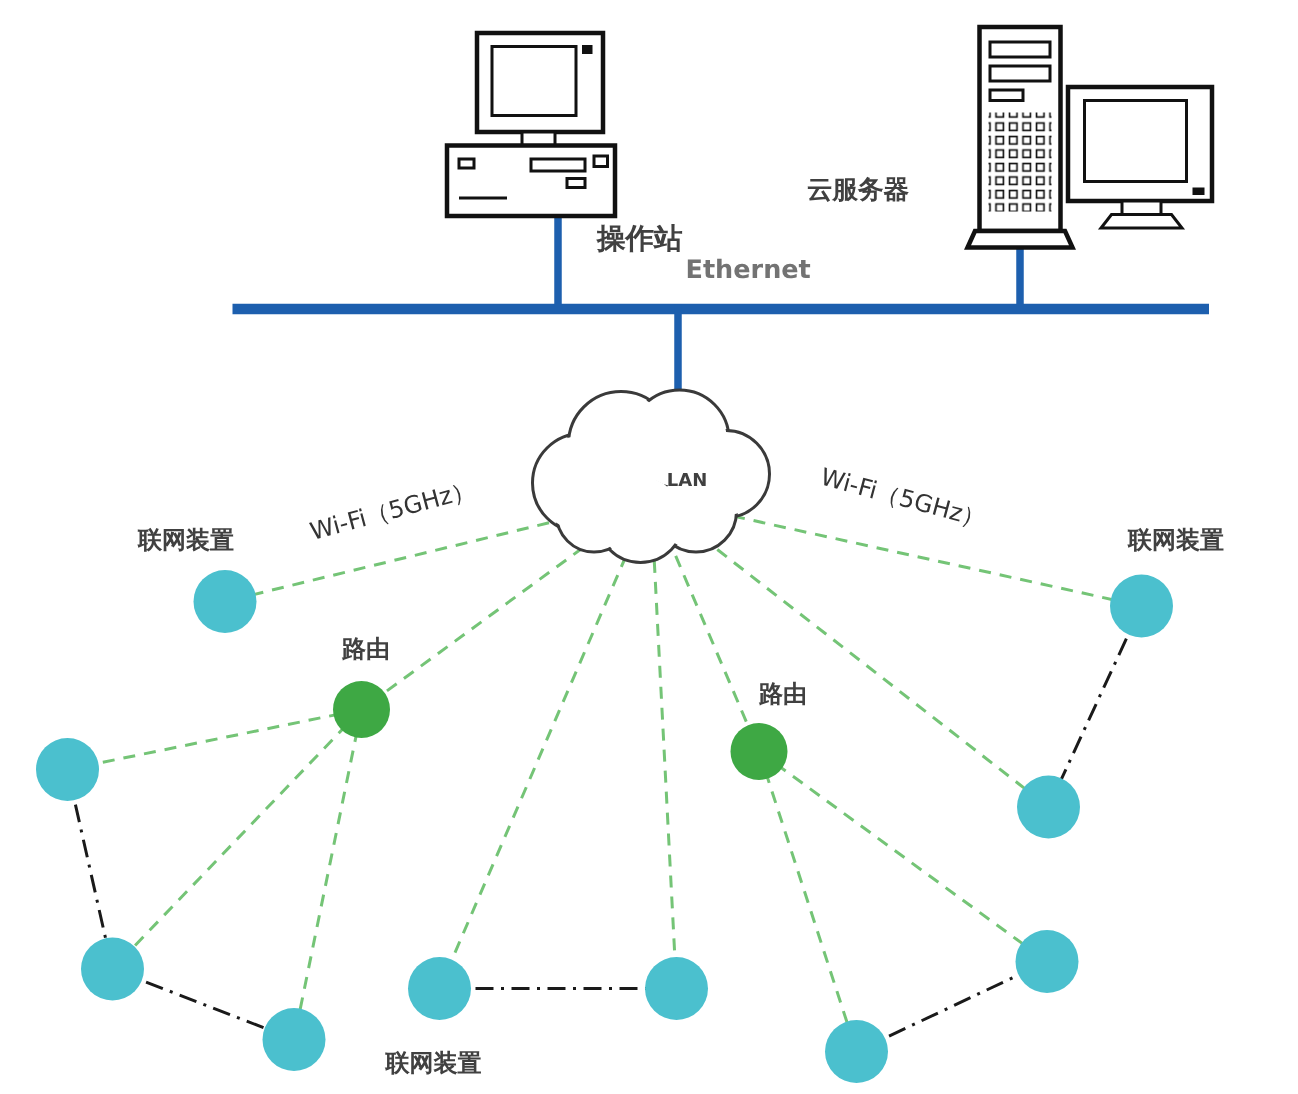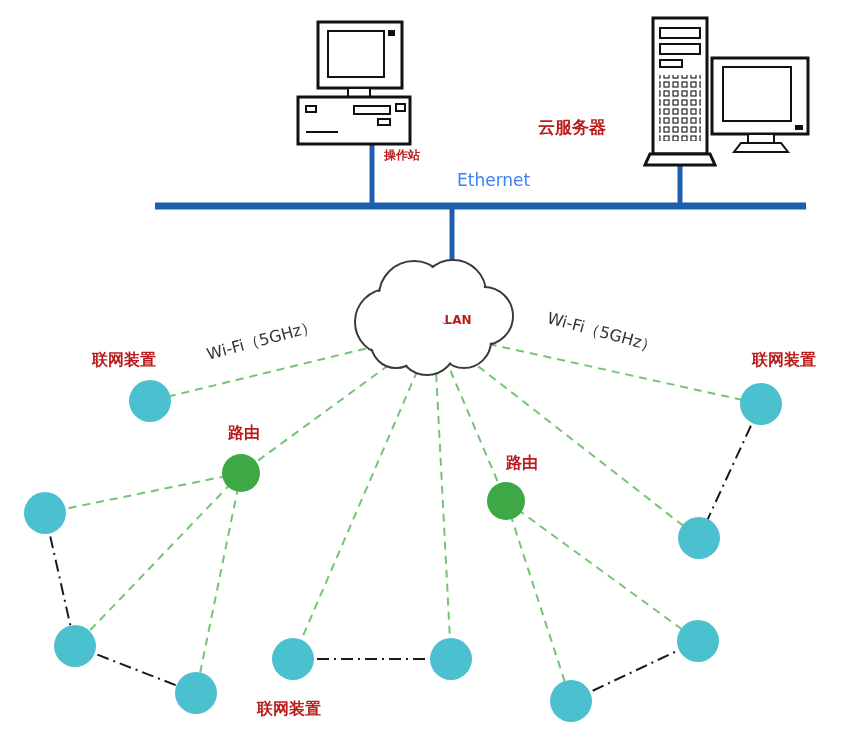--- a/index.html
+++ b/index.html
@@ -19,24 +19,24 @@
   .wd{stroke:var(--wired);stroke-width:2;stroke-dasharray:12 5 2 5;fill:none}
   .device{fill:var(--node);stroke:none}
   .router{fill:var(--router);stroke:none}
   .cloud-stroke{fill:#fff;stroke:#3a3a3a;stroke-width:2}
   .cloud-fill{fill:#fff;stroke:none}
   .ic3{fill:#fff;stroke:#111;stroke-width:3}
   .ic2{fill:#fff;stroke:#111;stroke-width:2}
   .icf{fill:#111;stroke:none}
 
   
-  .lbl{position:absolute;font-size:16px;font-weight:bold;white-space:nowrap;line-height:1.15;color:#b91c1c}
-  #lbl-operator{left:384px;top:149px;font-size:12px}
+  .lbl{position:absolute;font-size:16px;font-weight:bold;white-space:nowrap;line-height:1.15;color:#404040}
+  #lbl-operator{left:398px;top:149px;font-size:19px}
   #lbl-server{left:538px;top:118px;font-size:17px}
-  #lbl-ethernet{left:457px;top:171px;font-size:17px;font-weight:normal;color:#3b82f6}
+  #lbl-ethernet{left:457px;top:171px;font-size:17px;font-weight:bold;color:#737373}
   #lbl-lan{left:458px;top:321px;font-size:12px;transform:translate(-50%,-50%)}
   #lbl-node-device{left:92px;top:351px}
   #lbl-router-left{left:228px;top:424px}
   #lbl-router-right{left:506px;top:454px}
   #lbl-networked-top{left:752px;top:351px}
   #lbl-networked-bottom{left:257px;top:700px}
   .wifi-lbl{position:absolute;font-size:16px;font-weight:normal;white-space:nowrap;color:#333}
   #lbl-wifi-left{left:262px;top:341px;transform:translate(-50%,-50%) rotate(-15deg)}
   #lbl-wifi-right{left:602px;top:333px;transform:translate(-50%,-50%) rotate(15deg)}
 </style>

